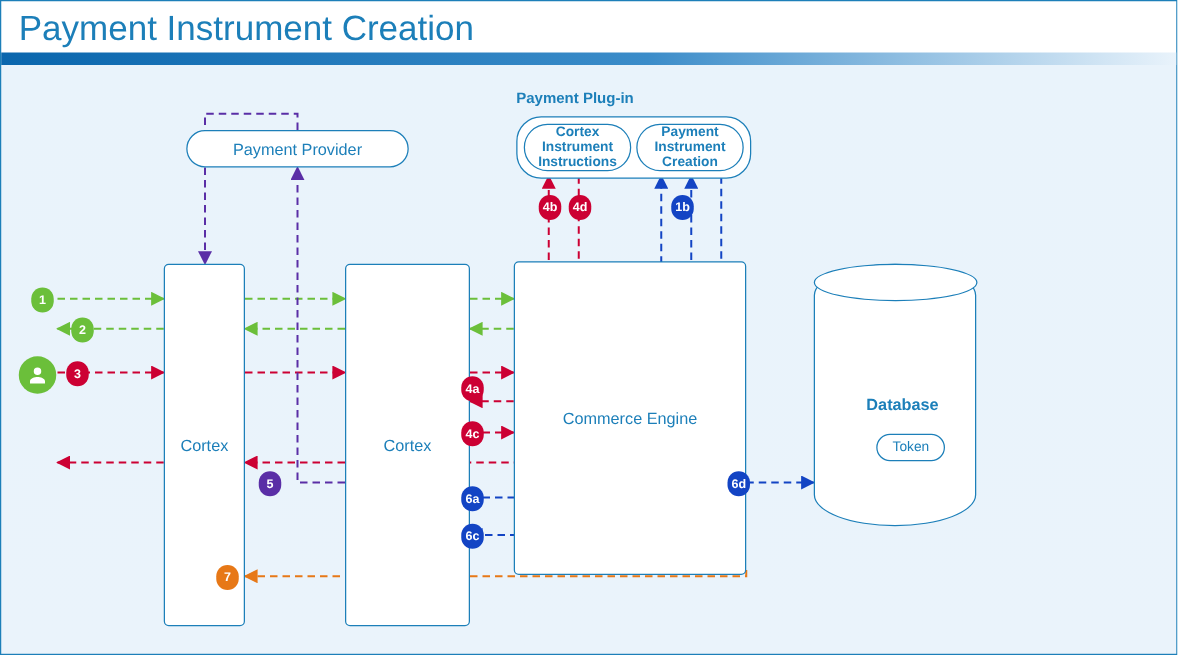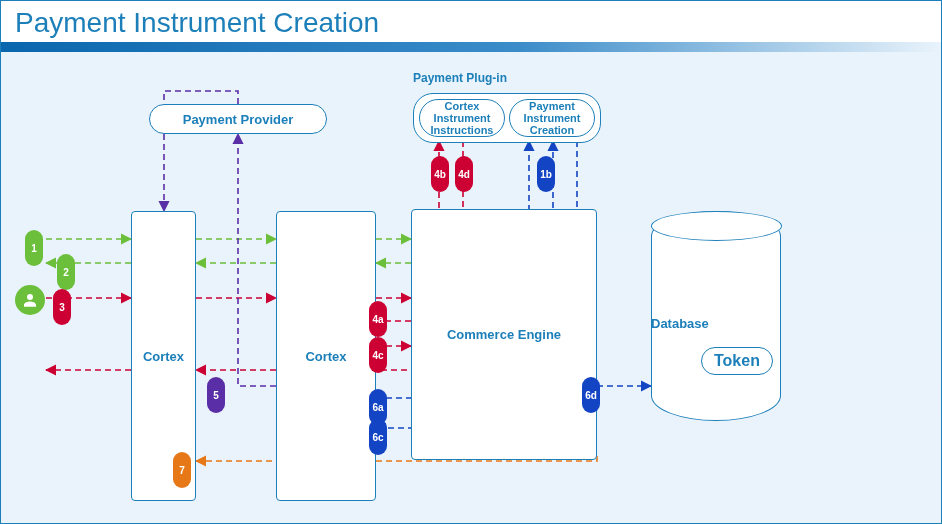--- a/index.html
+++ b/index.html
@@ -4,38 +4,38 @@
 <style>
   html,body{margin:0;padding:0;font-family:"Segoe UI",Arial,Helvetica,sans-serif;background:#fff}
   #stage{position:relative;width:942px;height:524px;border:1px solid #1c7fb9;box-sizing:border-box;
          background:linear-gradient(180deg,#fff 0 44px,#e9f3fb 44px,#eaf3fb 524px)}
   
   #title{position:absolute;left:14px;top:6px;font-size:28px;color:#1c7fb9;font-weight:400}
   #titlebar{position:absolute;left:0;top:41px;width:100%;height:10px;
             background:linear-gradient(90deg,#0a66ad 0%,#3b8cc9 55%,#e9f3fb 100%)}
   
   .box{position:absolute;border:1.5px solid #1c7fb9;background:#fff;border-radius:4px;
-       display:flex;align-items:center;justify-content:center;color:#1c7fb9;font-weight:700;
+       display:flex;align-items:center;justify-content:center;color:#1c7fb9;font-weight:400;
        font-size:13px;text-align:center;box-sizing:border-box}
   .box.small{font-size:11px;font-weight:600}
   .box.round{border-radius:20px}
   
   .cyl{position:absolute;border:1.5px solid #1c7fb9;border-radius:50%/12%;background:#fff;
        box-sizing:border-box}
   .cyl::before{content:"";position:absolute;left:-1.5px;right:-1.5px;top:-1.5px;height:28px;
                border:1.5px solid #1c7fb9;border-radius:50%;background:#fff}
   .cyl-label{position:absolute;color:#1c7fb9;font-weight:700;font-size:13px}
   .token{position:absolute;border:1.5px solid #1c7fb9;border-radius:14px;background:#fff;
-         color:#1c7fb9;font-weight:700;font-size:16px;padding:4px 12px}
+         color:#1c7fb9;font-weight:400;font-size:11px;padding:4px 12px}
   
   .user{position:absolute;width:30px;height:30px;border-radius:50%;background:#6bbf3a;
         display:flex;align-items:center;justify-content:center}
   .user svg{width:18px;height:18px;fill:#fff}
   
-  .badge{position:absolute;min-width:18px;height:36px;border-radius:9px;display:flex;
+  .badge{position:absolute;min-width:18px;height:20px;border-radius:9px;display:flex;
          align-items:center;justify-content:center;color:#fff;font-size:10px;font-weight:700;
          padding:0 3px;box-sizing:border-box;z-index:30}
   .g{background:#6bbf3a}.r{background:#cc0033}.p{background:#5a2ea6}.b{background:#1344c4}.o{background:#e77817}
   
   svg#wires{position:absolute;left:0;top:0;width:942px;height:524px;pointer-events:none;z-index:10}
   #boxes{position:relative;z-index:20}
 </style>
 </head>
 <body>
 
@@ -113,21 +113,21 @@
     <div class="box small round" style="left:418px;top:98px;width:86px;height:38px;line-height:1.1">Cortex Instrument Instructions</div>
     <div class="box small round" style="left:508px;top:98px;width:86px;height:38px;line-height:1.1">Payment Instrument Creation</div>
 
     <div class="box" style="left:130px;top:210px;width:65px;height:290px">Cortex</div>
 
     <div class="box" style="left:275px;top:210px;width:100px;height:290px">Cortex</div>
 
     <div class="box" style="left:410px;top:208px;width:186px;height:251px">Commerce Engine</div>
 
     <div class="cyl" style="left:650px;top:210px;width:130px;height:210px"></div>
-    <div class="cyl-label" style="left:650px;top:315px;width:142px;text-align:left">Database</div>
+    <div class="cyl-label" style="left:650px;top:315px;width:142px;text-align:center">Database</div>
     <div class="token" style="left:700px;top:346px">Token</div>
 
     <div class="user" style="left:14px;top:284px">
       <svg viewBox="0 0 24 24">
           <path d="M12 12a4 4 0 1 0-4-4 4 4 0 0 0 4 4zm0 2c-3 0-8 1.5-8 4.5V21h16v-2.5C20 15.5 15 14 12 14z"></path>
         </svg>
     </div>
 
     <div class="badge g" style="left:24px;top:229px">1</div>
     <div class="badge g" style="left:56px;top:253px">2</div>

